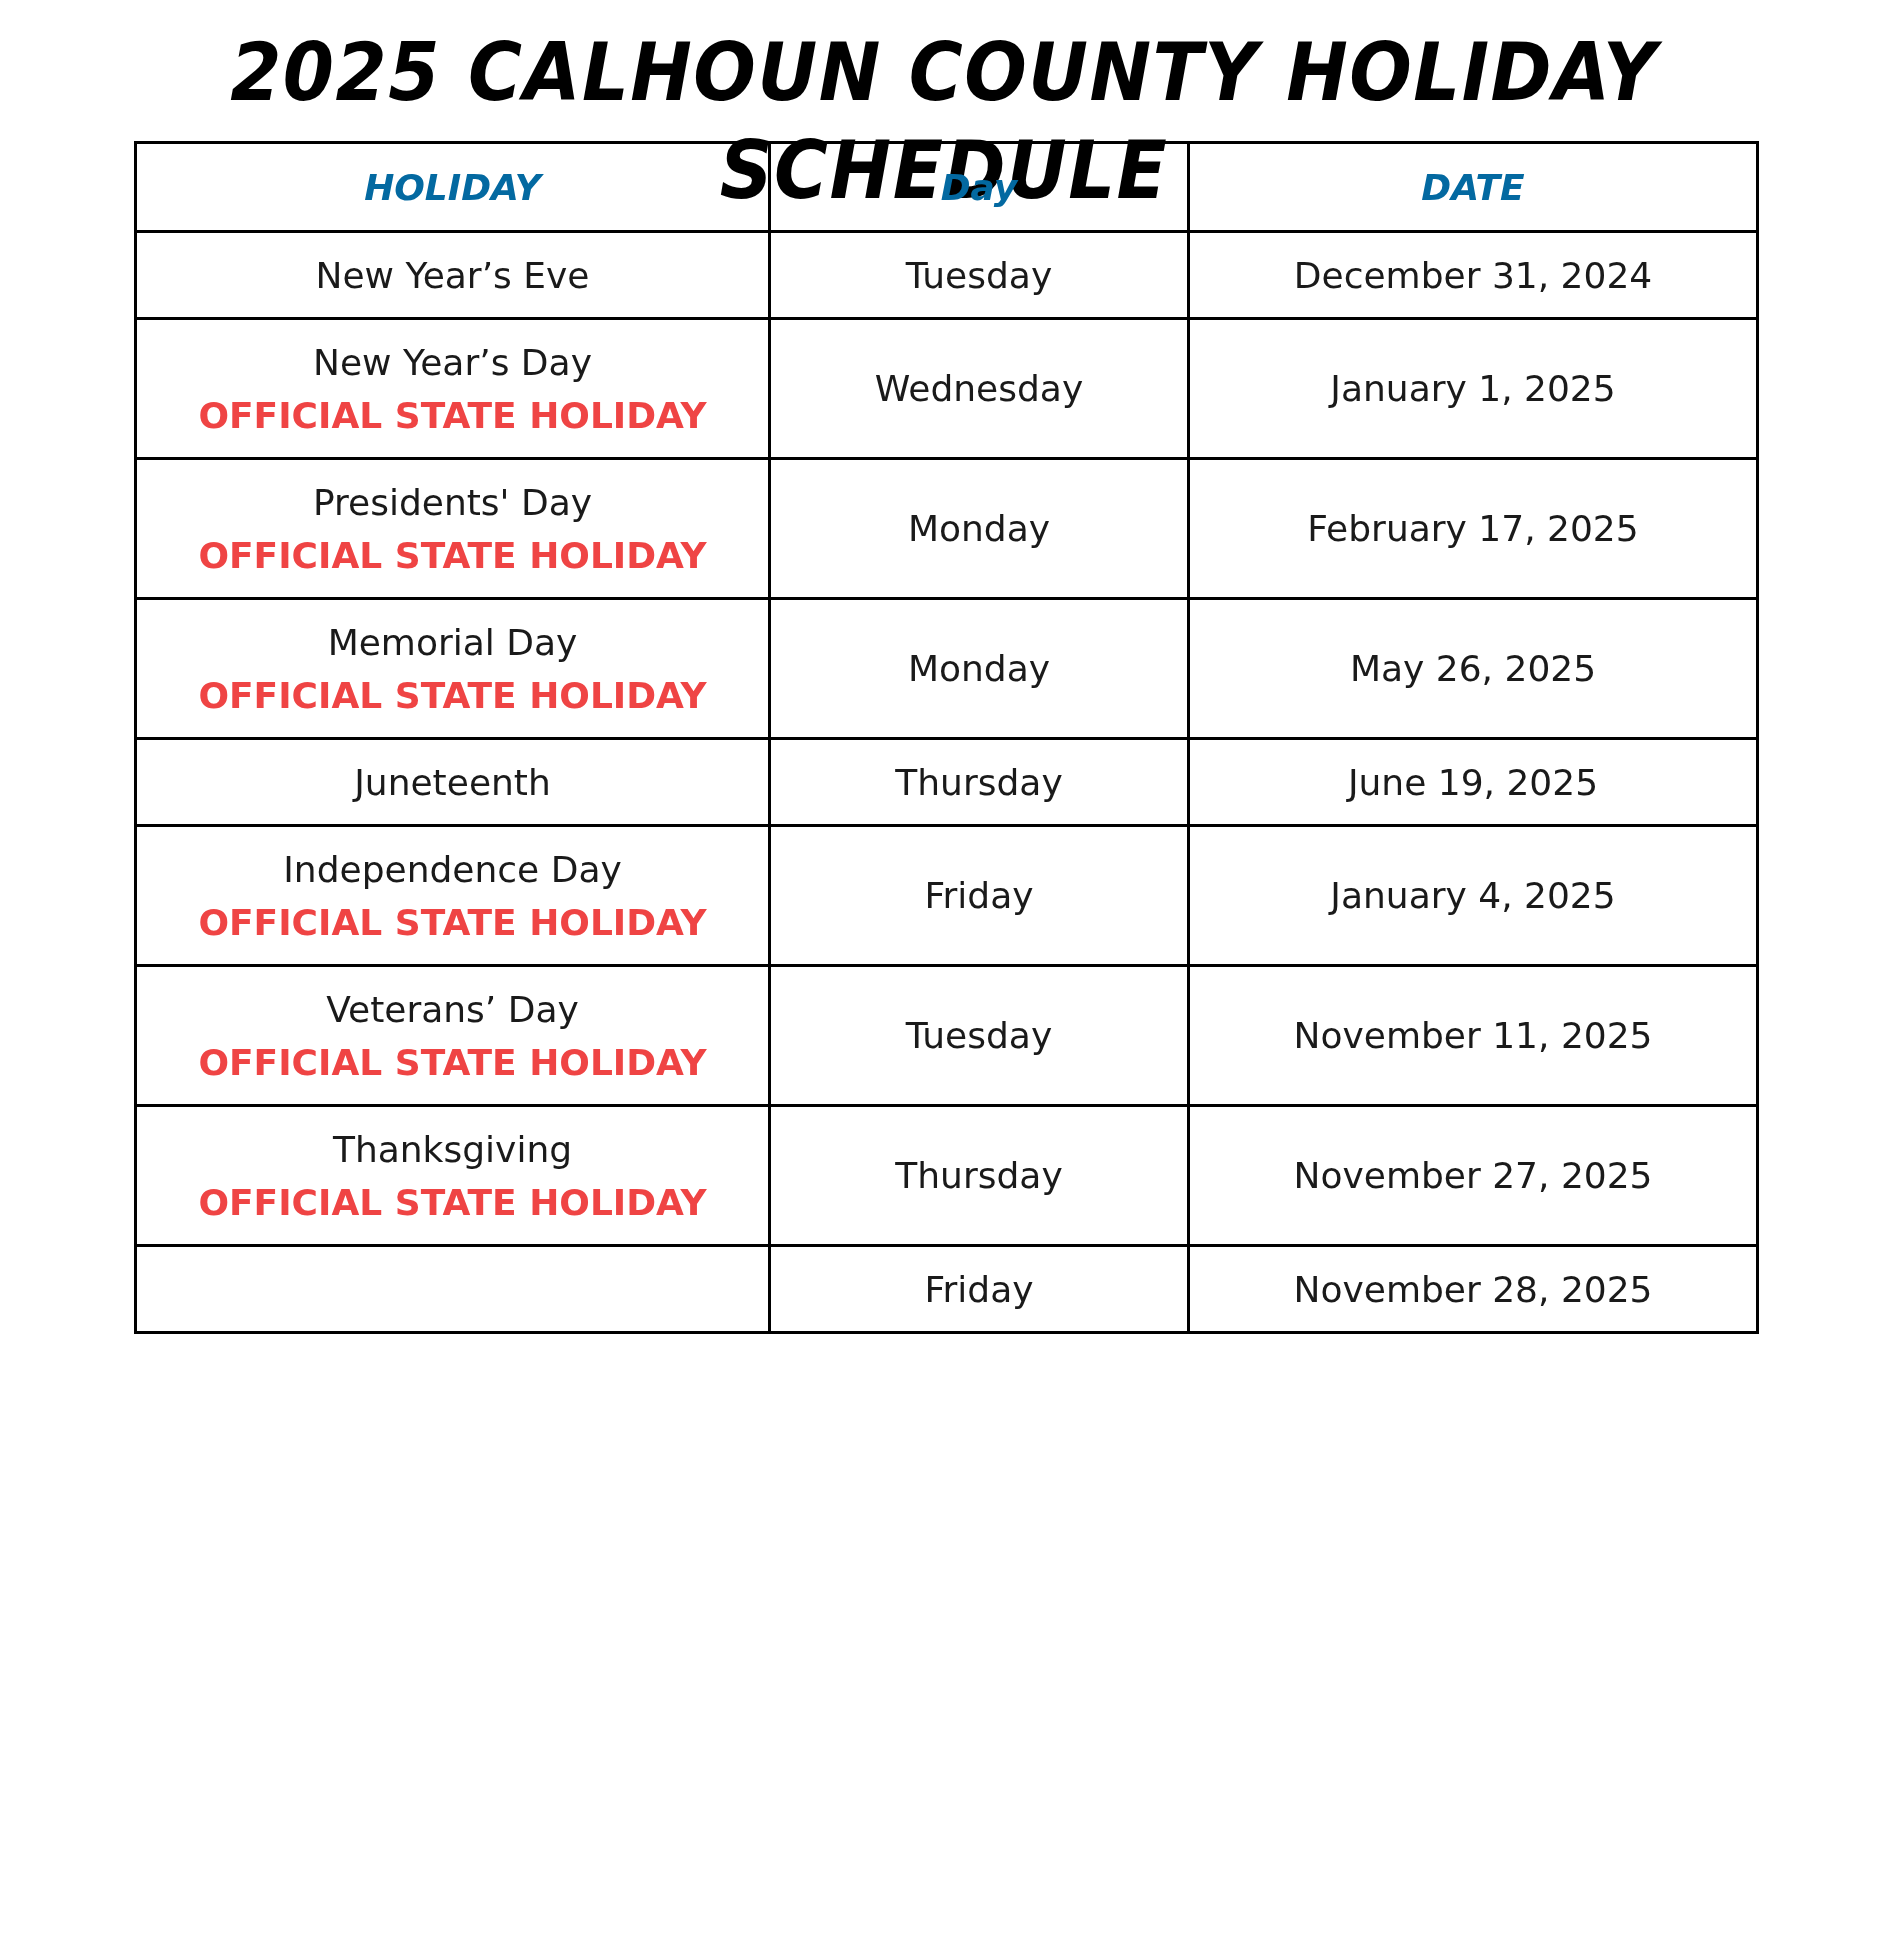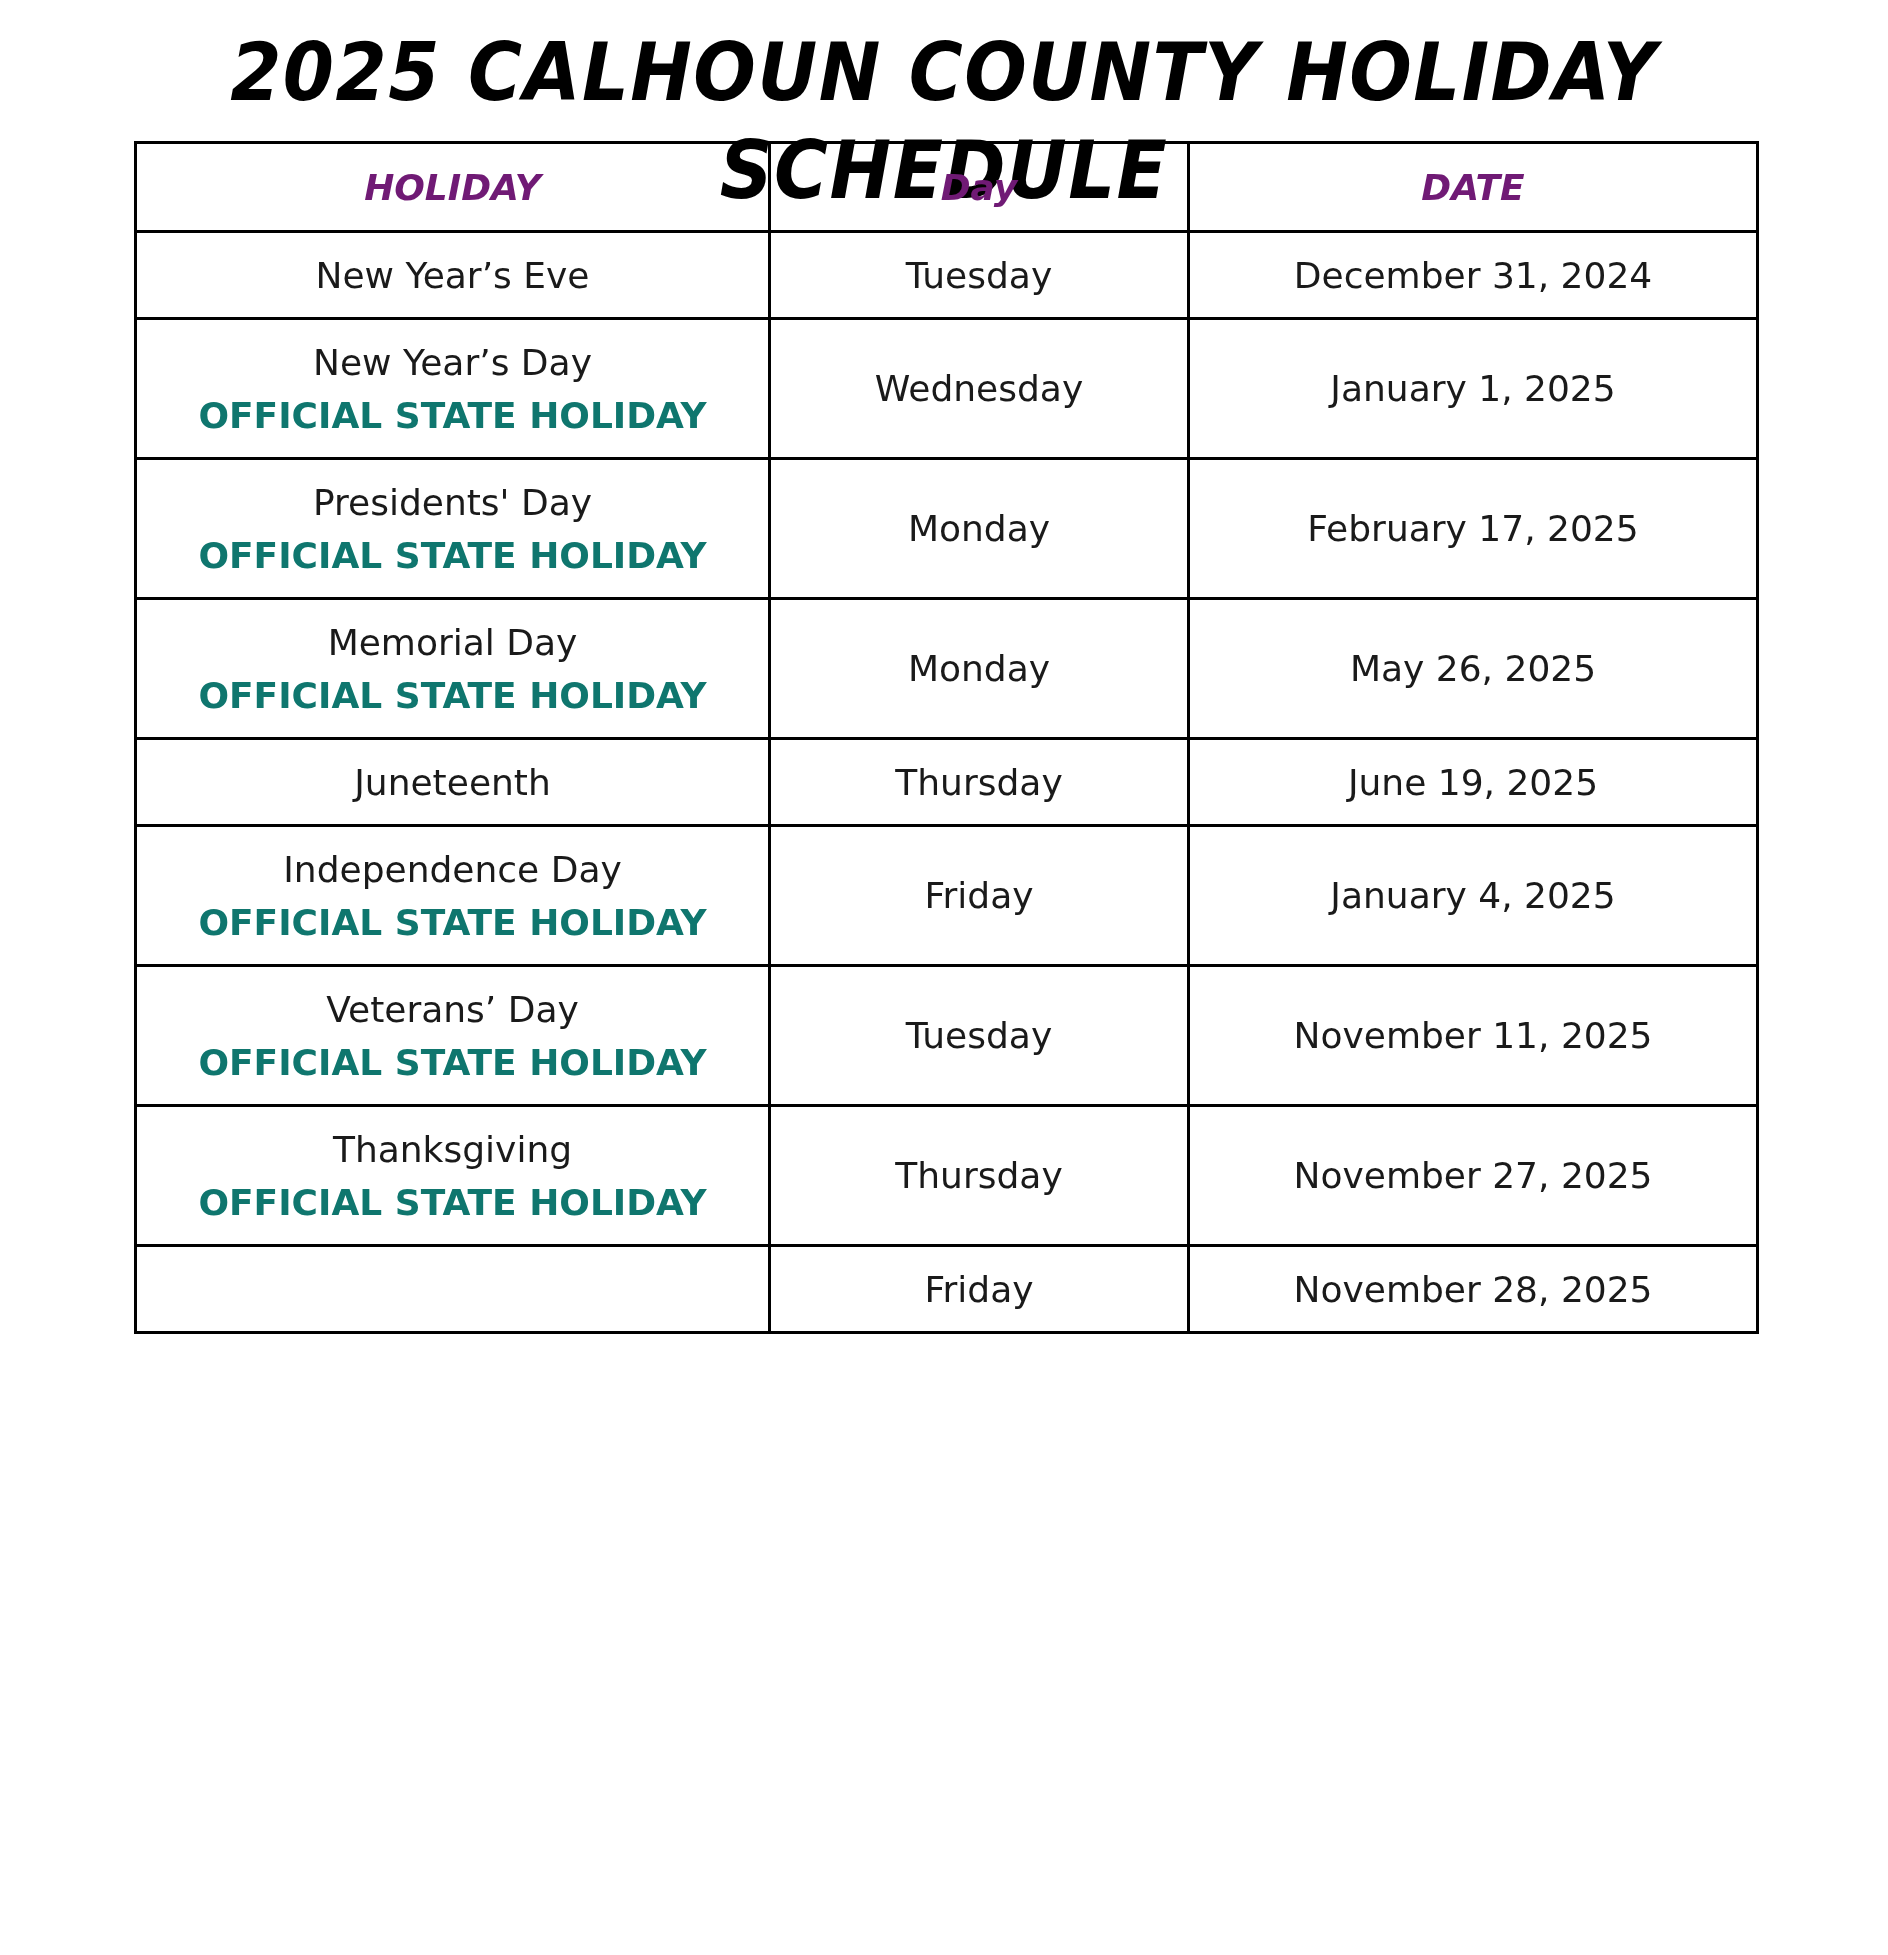--- a/index.html
+++ b/index.html
@@ -14,27 +14,27 @@
     position: absolute; left: 134px; top: 141px; width: 1622px;
     border-collapse: collapse; table-layout: fixed;
   }
   table.sched col.c1 { width: 634px; }
   table.sched col.c2 { width: 419px; }
   table.sched col.c3 { width: 569px; }
   table.sched th, table.sched td {
     border: 3.5px solid #000000; text-align: center; vertical-align: middle; padding: 0 7.8px;
   }
   table.sched th {
-    height: 86px; font-weight: bold; font-style: italic; font-size: 36px; color: #701a75;
+    height: 86px; font-weight: bold; font-style: italic; font-size: 36px; color: #0369a1;
   }
   table.sched td { font-size: 36px; line-height: 53px; color: #1a1a1a; }
   tr.one td { height: 84px; }
   tr.two td { height: 137px; }
   .hname { display: block; }
-  .official { display: block; font-weight: bold; color: #0f766e; font-size: 36px; }
+  .official { display: block; font-weight: bold; color: #ef4444; font-size: 36px; }
 </style>
 </head>
 <body>
 
 <div class="title">2025 CALHOUN COUNTY HOLIDAY SCHEDULE</div>
 
 <table class="sched">
   <colgroup>
       <col class="c1">
       <col class="c2">

